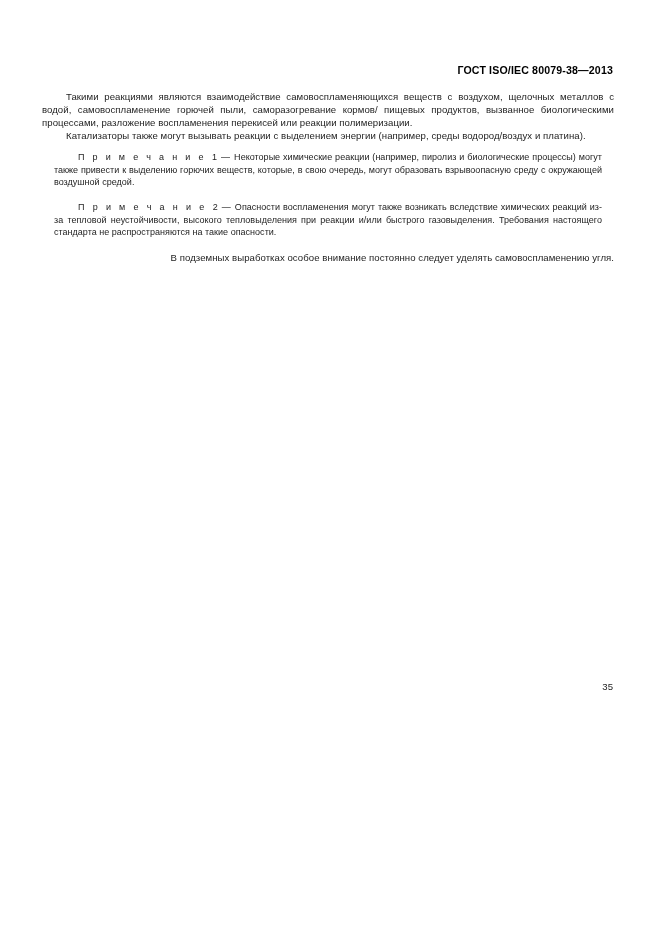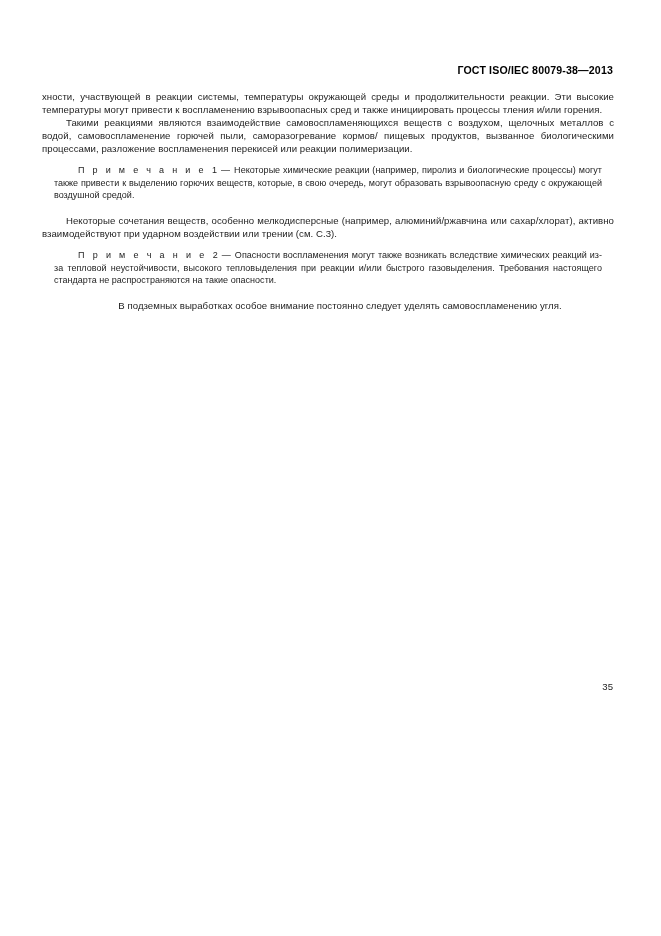--- a/index.html
+++ b/index.html
@@ -74,35 +74,34 @@
 </style>
 </head>
 <body>
 
 <div class="page">
 
   <div class="header">ГОСТ ISO/IEC 80079-38—2013</div>
 
   <div class="content">
 
-    <p class="body-par">хности, участвующей в реакции системы, температуры окружающей среды и продолжительности реакции. Эти высокие температуры могут привести к воспламенению взрывоопасных сред и также инициировать процессы тления и/или горения.</p>
 
     <p class="body-par indent">Такими реакциями являются взаимодействие самовоспламеняющихся веществ с воздухом, щелочных металлов с водой, самовоспламенение горючей пыли, саморазогревание кормов/ пищевых продуктов, вызванное биологическими процессами, разложение воспламенения перекисей или реакции полимеризации.</p>
 
+    <p class="body-par indent">Катализаторы также могут вызывать реакции с выделением энергии (например, среды водород/воздух и платина).</p>
 
     <p class="note-par gap-before">
       <span class="note-label note-lead">П р и м е ч а н и е</span><span style="padding-left:6px">1</span><span style="padding-left:4px">—</span><span style="padding-left:4px">Некоторые химические реакции (например, пиролиз и биологические процессы) могут также привести к выделению горючих веществ, которые, в свою очередь, могут образовать взрывоопасную среду с окружающей воздушной средой.</span>
     </p>
 
 
-    <p class="body-par indent">Некоторые сочетания веществ, особенно мелкодисперсные (например, алюминий/ржавчина или сахар/хлорат), активно взаимодействуют при ударном воздействии или трении (см. С.3).</p>
 
     <p class="note-par gap-before">
       <span class="note-label note-lead">П р и м е ч а н и е</span><span style="padding-left:6px">2</span><span style="padding-left:4px">—</span><span style="padding-left:4px">Опасности воспламенения могут также возникать вследствие химических реакций из-за тепловой неустойчивости, высокого тепловыделения при реакции и/или быстрого газовыделения. Требования настоящего стандарта не распространяются на такие опасности.</span>
     </p>
 
-    <p class="body-par indent gap-before" style="text-align:center">В подземных выработках особое внимание постоянно следует уделять самовоспламенению угля.</p>
+    <p class="body-par indent gap-before" style="text-align:right">В подземных выработках особое внимание постоянно следует уделять самовоспламенению угля.</p>
 
   </div>
 
   <div class="page-number">35</div>
 
 </div>
 
 </body></html>

